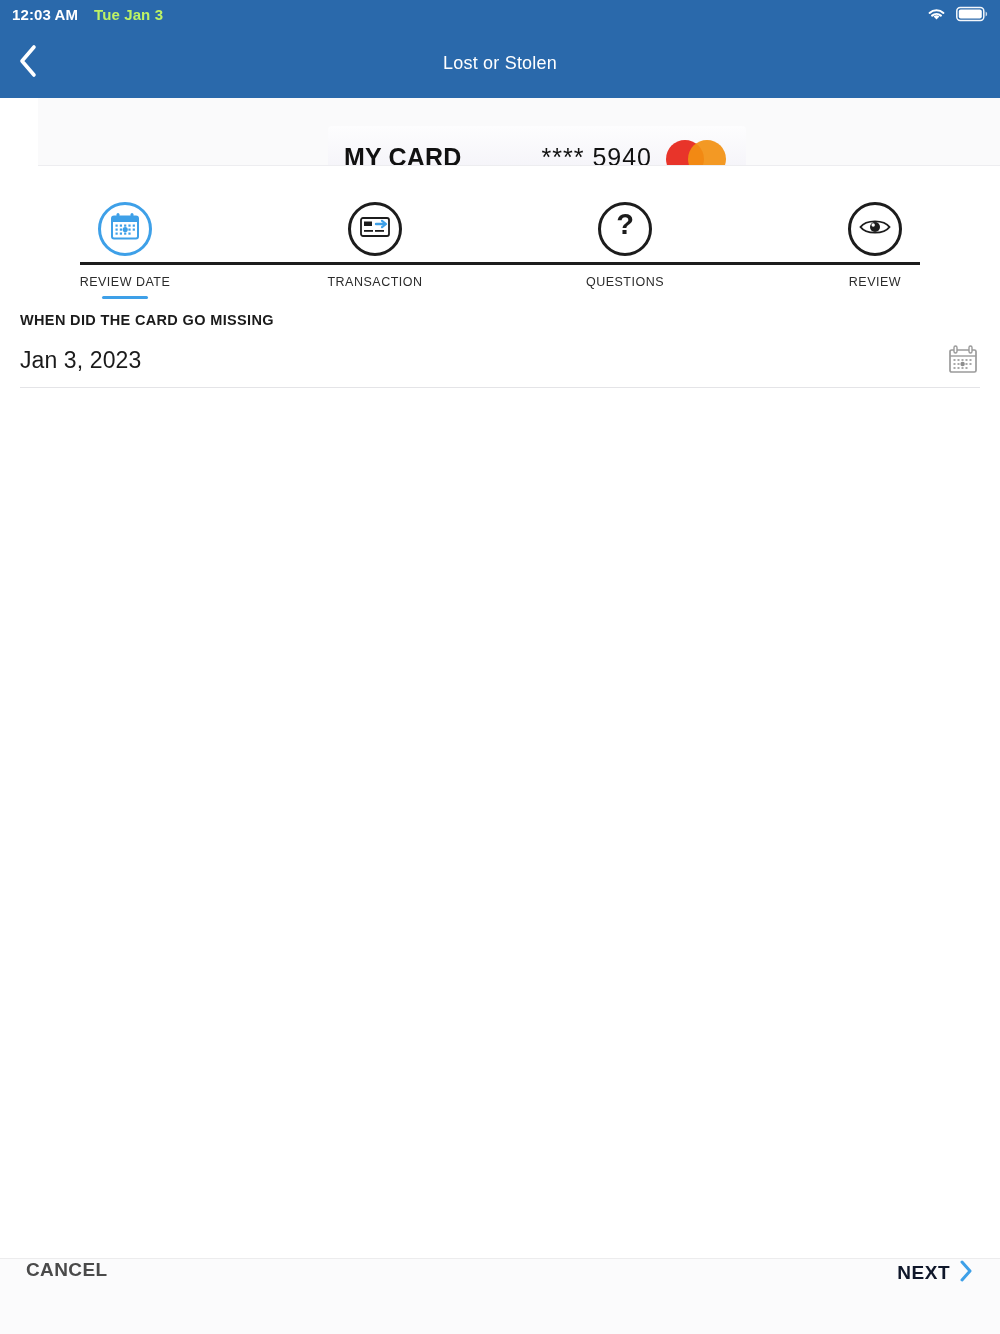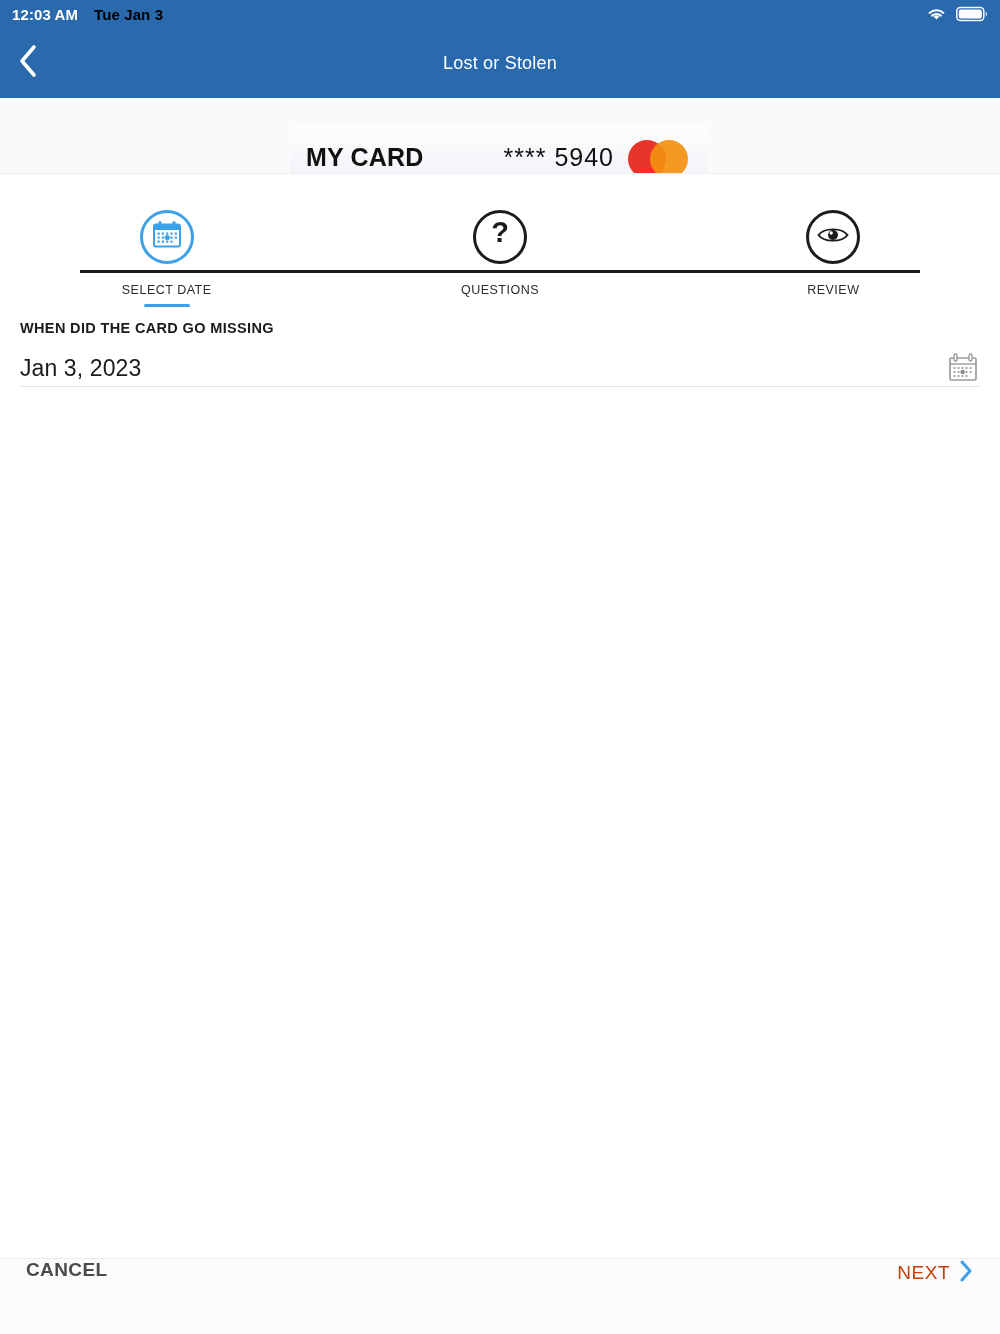--- a/index.html
+++ b/index.html
@@ -35,21 +35,21 @@
     align-items: center;
     gap: 16px;
   }
   .status-time {
     color: #ffffff;
     font-size: 15px;
     font-weight: bold;
     letter-spacing: 0.1px;
   }
   .status-date {
-    color: #000000;
+    color: #bef264;
     font-size: 15px;
     font-weight: bold;
     letter-spacing: 0.1px;
   }
   .status-right {
     margin-left: auto;
     display: flex;
     align-items: center;
     gap: 9px;
   }
@@ -81,25 +81,26 @@
     text-align: center;
     color: #ffffff;
     font-size: 18px;
     font-weight: normal;
     letter-spacing: 0.2px;
   }
 
   
   .card-strip {
     position: relative;
-    height: 76px;
+    height: 68px;
     background: #fafafb;
     overflow: hidden;
     flex: 0 0 auto;
     border-bottom: 1px solid #ededf0;
+    margin-left: 38px;
   }
   .card-banner {
     position: absolute;
     left: 290px;
     top: 28px;
     width: 418px;
     height: 96px;
     border-radius: 4px;
     background: linear-gradient(180deg, #fdfdfe 0%, #f3f2f8 55%, #e3e1ee 100%);
     display: flex;
@@ -214,21 +215,21 @@
     font-size: 14.5px;
     font-weight: bold;
     color: #1b1b1b;
     letter-spacing: 0.35px;
   }
   .field-row {
     margin-top: 16px;
     display: flex;
     align-items: center;
     border-bottom: 1px solid #e4e4e7;
-    padding-bottom: 1px;
+    padding-bottom: 10px;
     cursor: pointer;
   }
   .field-value {
     font-size: 23px;
     color: #1b1b1b;
     letter-spacing: 0.1px;
   }
   .field-icon {
     margin-left: auto;
     display: flex;
@@ -261,23 +262,23 @@
     display: flex;
     align-items: center;
     gap: 9px;
     background: none;
     border: none;
     cursor: pointer;
     font-family: inherit;
   }
   .btn-next-label {
     font-size: 19px;
-    font-weight: normal;
+    font-weight: bold;
     letter-spacing: 0.5px;
-    color: #c2410c;
+    color: #0f172a;
   }
 </style>
 </head>
 <body>
 
 <div id="app">
 
   <div class="status-bar">
     <div class="status-left">
       <span class="status-time">12:03 AM</span>
@@ -350,24 +351,40 @@
                   <rect x="23.7" y="16.5" width="2.2" height="2.2"></rect>
                   <rect x="6.5" y="20.5" width="2.2" height="2.2"></rect>
                   <rect x="10.8" y="20.5" width="2.2" height="2.2"></rect>
                   <rect x="15.1" y="20.5" width="2.2" height="2.2"></rect>
                   <rect x="19.4" y="20.5" width="2.2" height="2.2"></rect>
                   <circle cx="16.2" cy="17.6" r="2.6"></circle>
                 </g>
               </svg>
             </span>
           </div>
-          <div class="step-label">SELECT DATE</div>
+          <div class="step-label">REVIEW DATE</div>
           <div class="step-underline"></div>
         </div>
 
+        <div class="step">
+          <div class="step-circle">
+            <span>
+              <svg width="32" height="24" viewBox="0 0 32 24">
+                <rect x="2" y="3" width="28" height="18" rx="2" ry="2" stroke="#1c1c1c" stroke-width="1.8" fill="#ffffff"></rect>
+                <rect x="5" y="6.5" width="8" height="4.5" fill="#1c1c1c"></rect>
+                <rect x="5" y="15" width="9" height="1.8" fill="#1c1c1c"></rect>
+                <rect x="16" y="15" width="9" height="1.8" fill="#1c1c1c"></rect>
+                <path d="M17 9 L26 9" stroke="#3ea0e8" stroke-width="2.4" stroke-linecap="round"></path>
+                <path d="M23 5.8 L27 9 L23 12.2" stroke="#3ea0e8" stroke-width="2.2" fill="none" stroke-linecap="round" stroke-linejoin="round"></path>
+              </svg>
+            </span>
+          </div>
+          <div class="step-label">TRANSACTION</div>
+          <div class="step-underline hidden"></div>
+        </div>
 
         <div class="step">
           <div class="step-circle">
             <span>
               <svg width="22" height="32" viewBox="0 0 22 32">
                 <text x="11" y="23" text-anchor="middle" font-family="Liberation Sans, sans-serif" font-size="29" font-weight="bold" fill="#1c1c1c">?</text>
               </svg>
             </span>
           </div>
           <div class="step-label">QUESTIONS</div>

